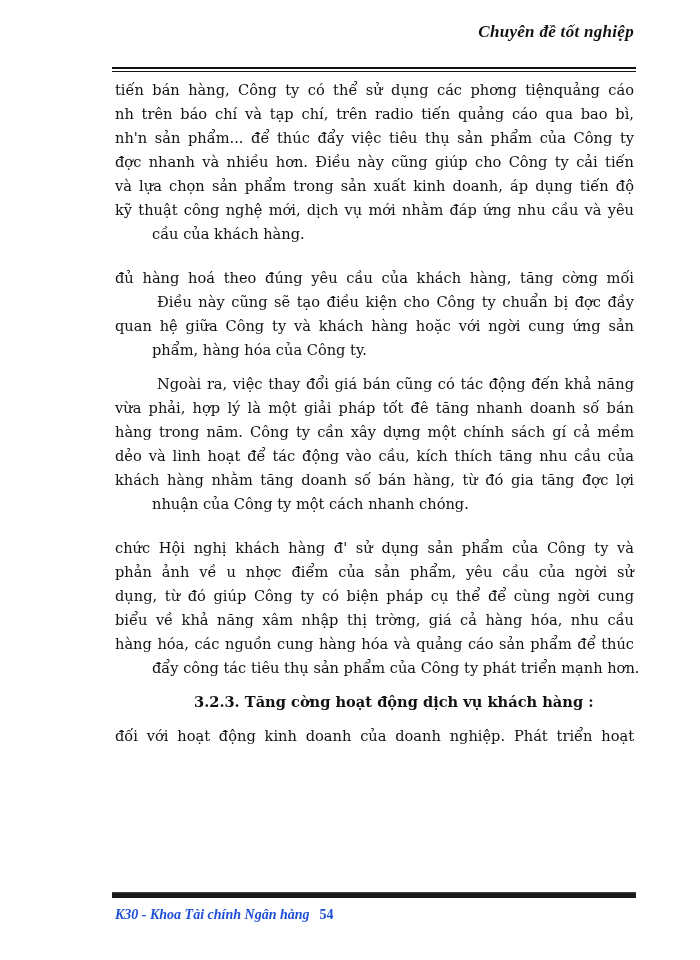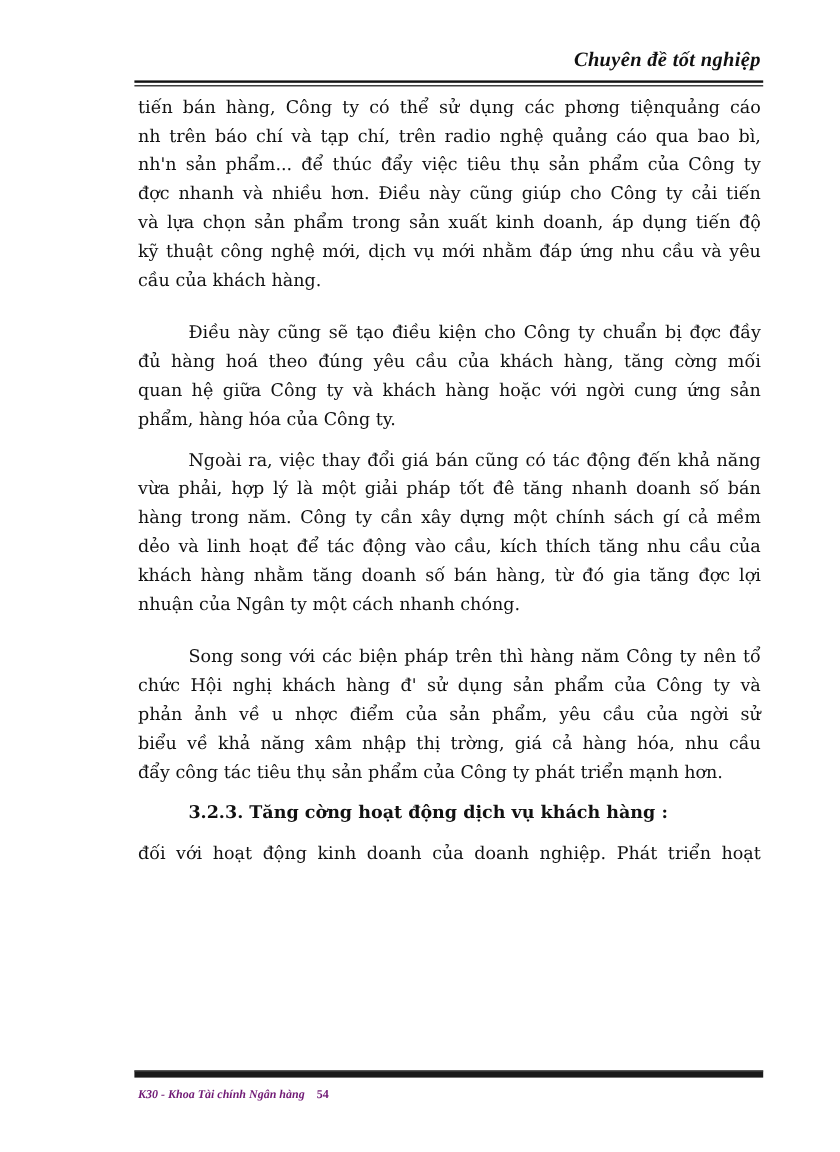--- a/index.html
+++ b/index.html
@@ -10,21 +10,21 @@
     body {
       width: 700px;
       height: 960px;
       position: relative;
       overflow: hidden;
       color: #111111;
       font-family: "DejaVu Serif", "Liberation Serif", serif;
     }
     .header-title {
       position: absolute;
-      top: 40px;
+      top: 22px;
       right: 66px;
       font-family: "Liberation Serif", serif;
       font-style: italic;
       font-weight: bold;
       font-size: 17px;
       letter-spacing: 0.3px;
       color: #111;
     }
     .rule-top {
       position: absolute;
@@ -45,20 +45,21 @@
     .line {
       font-size: 14.6px;
       line-height: 24px;
       height: 24px;
       white-space: nowrap;
       text-align: justify;
       text-align-last: justify;
     }
     .line.last {
       text-align-last: left;
+      margin-left: 37px;
     }
     .indent {
       padding-left: 42px;
     }
     .heading-italic {
       font-style: italic;
     }
     .heading-bold {
       font-weight: bold;
       font-family: "DejaVu Serif", serif;
@@ -74,77 +75,78 @@
       border-top: 1px solid #444;
       box-sizing: border-box;
     }
     .footer {
       position: absolute;
       left: 115px;
       top: 907px;
       font-family: "Liberation Serif", serif;
       font-style: italic;
       font-weight: bold;
-      font-size: 10px;
-      color: #701a75;
+      font-size: 14px;
+      color: #1d4ed8;
       text-align: center;
     }
     .footer .page-number {
       font-style: normal;
       margin-left: 10px;
     }
   </style>
 </head>
 <body>
 
 <div class="header-title">Chuyên đề tốt nghiệp</div>
 <div class="rule-top"></div>
 
 <div class="content">
 
   <div>
     <div class="line">tiến bán hàng, Công ty có thể sử dụng các phơng   tiệnquảng cáo</div>
-    <div class="line">nh   trên báo chí và tạp chí, trên radio nghệ quảng cáo qua bao bì,</div>
+    <div class="line">nh   trên báo chí và tạp chí, trên radio tiến quảng cáo qua bao bì,</div>
     <div class="line">nh'n sản phẩm... để thúc đẩy việc tiêu thụ sản phẩm của Công ty</div>
     <div class="line">đợc   nhanh và nhiều hơn. Điều này cũng giúp cho Công ty cải tiến</div>
     <div class="line">và lựa chọn sản phẩm trong sản xuất kinh doanh, áp dụng tiến độ</div>
     <div class="line">kỹ thuật công nghệ mới, dịch vụ mới nhằm đáp ứng nhu cầu và yêu</div>
     <div class="line last">cầu của khách hàng.</div>
   </div>
   <div class="gap"></div>
 
   <div>
   </div>
   <div class="gap"></div>
 
   <div>
+    <div class="line">đủ hàng hoá theo đúng yêu cầu của khách hàng, tăng cờng   mối</div>
     <div class="line indent">Điều này cũng sẽ tạo điều kiện cho Công ty chuẩn bị đợc   đầy</div>
-    <div class="line">đủ hàng hoá theo đúng yêu cầu của khách hàng, tăng cờng   mối</div>
     <div class="line">quan hệ giữa Công ty và khách hàng hoặc với ngời   cung ứng sản</div>
     <div class="line last">phẩm, hàng hóa của Công ty.</div>
   </div>
   <div class="gap"></div>
 
   <div>
     <div class="line indent">Ngoài ra, việc thay đổi giá bán cũng có tác động đến khả năng</div>
     <div class="line">vừa phải, hợp lý là một giải pháp tốt đê tăng nhanh doanh số bán</div>
     <div class="line">hàng trong năm. Công ty cần xây dựng một chính sách gí cả mềm</div>
     <div class="line">dẻo và linh hoạt để tác động vào cầu, kích thích tăng nhu cầu của</div>
     <div class="line">khách hàng nhằm tăng doanh số bán hàng, từ đó gia tăng đợc   lợi</div>
-    <div class="line last">nhuận của Ngân ty một cách nhanh chóng.</div>
+    <div class="line last">nhuận của Công ty một cách nhanh chóng.</div>
   </div>
   <div class="gap"></div>
 
   <div class="gap"></div>
 
   <div>
-    <div class="line indent">Song song với các biện pháp trên thì hàng năm Công ty nên tổ</div>
     <div class="line">chức Hội nghị khách hàng đ' sử dụng sản phẩm của Công ty và</div>
     <div class="line">phản ảnh về u   nhợc   điểm của sản phẩm, yêu cầu của ngời   sử</div>
+    <div class="line">dụng, từ đó giúp Công ty có biện pháp cụ thể để cùng ngời   cung</div>
     <div class="line">biểu về khả năng xâm nhập thị trờng,   giá cả hàng hóa, nhu cầu</div>
+    <div class="line">hàng hóa, các nguồn cung hàng hóa và quảng cáo sản phẩm để thúc</div>
     <div class="line last">đẩy công tác tiêu thụ sản phẩm của Công ty phát triển mạnh hơn.</div>
   </div>
   <div class="gap"></div>
 
   <div class="line heading-bold indent last">3.2.3. Tăng cờng   hoạt động dịch vụ khách hàng :</div>
   <div class="gap"></div>
 
   <div>
     <div class="line">đối với hoạt động kinh doanh của doanh nghiệp. Phát triển hoạt</div>
   </div>

